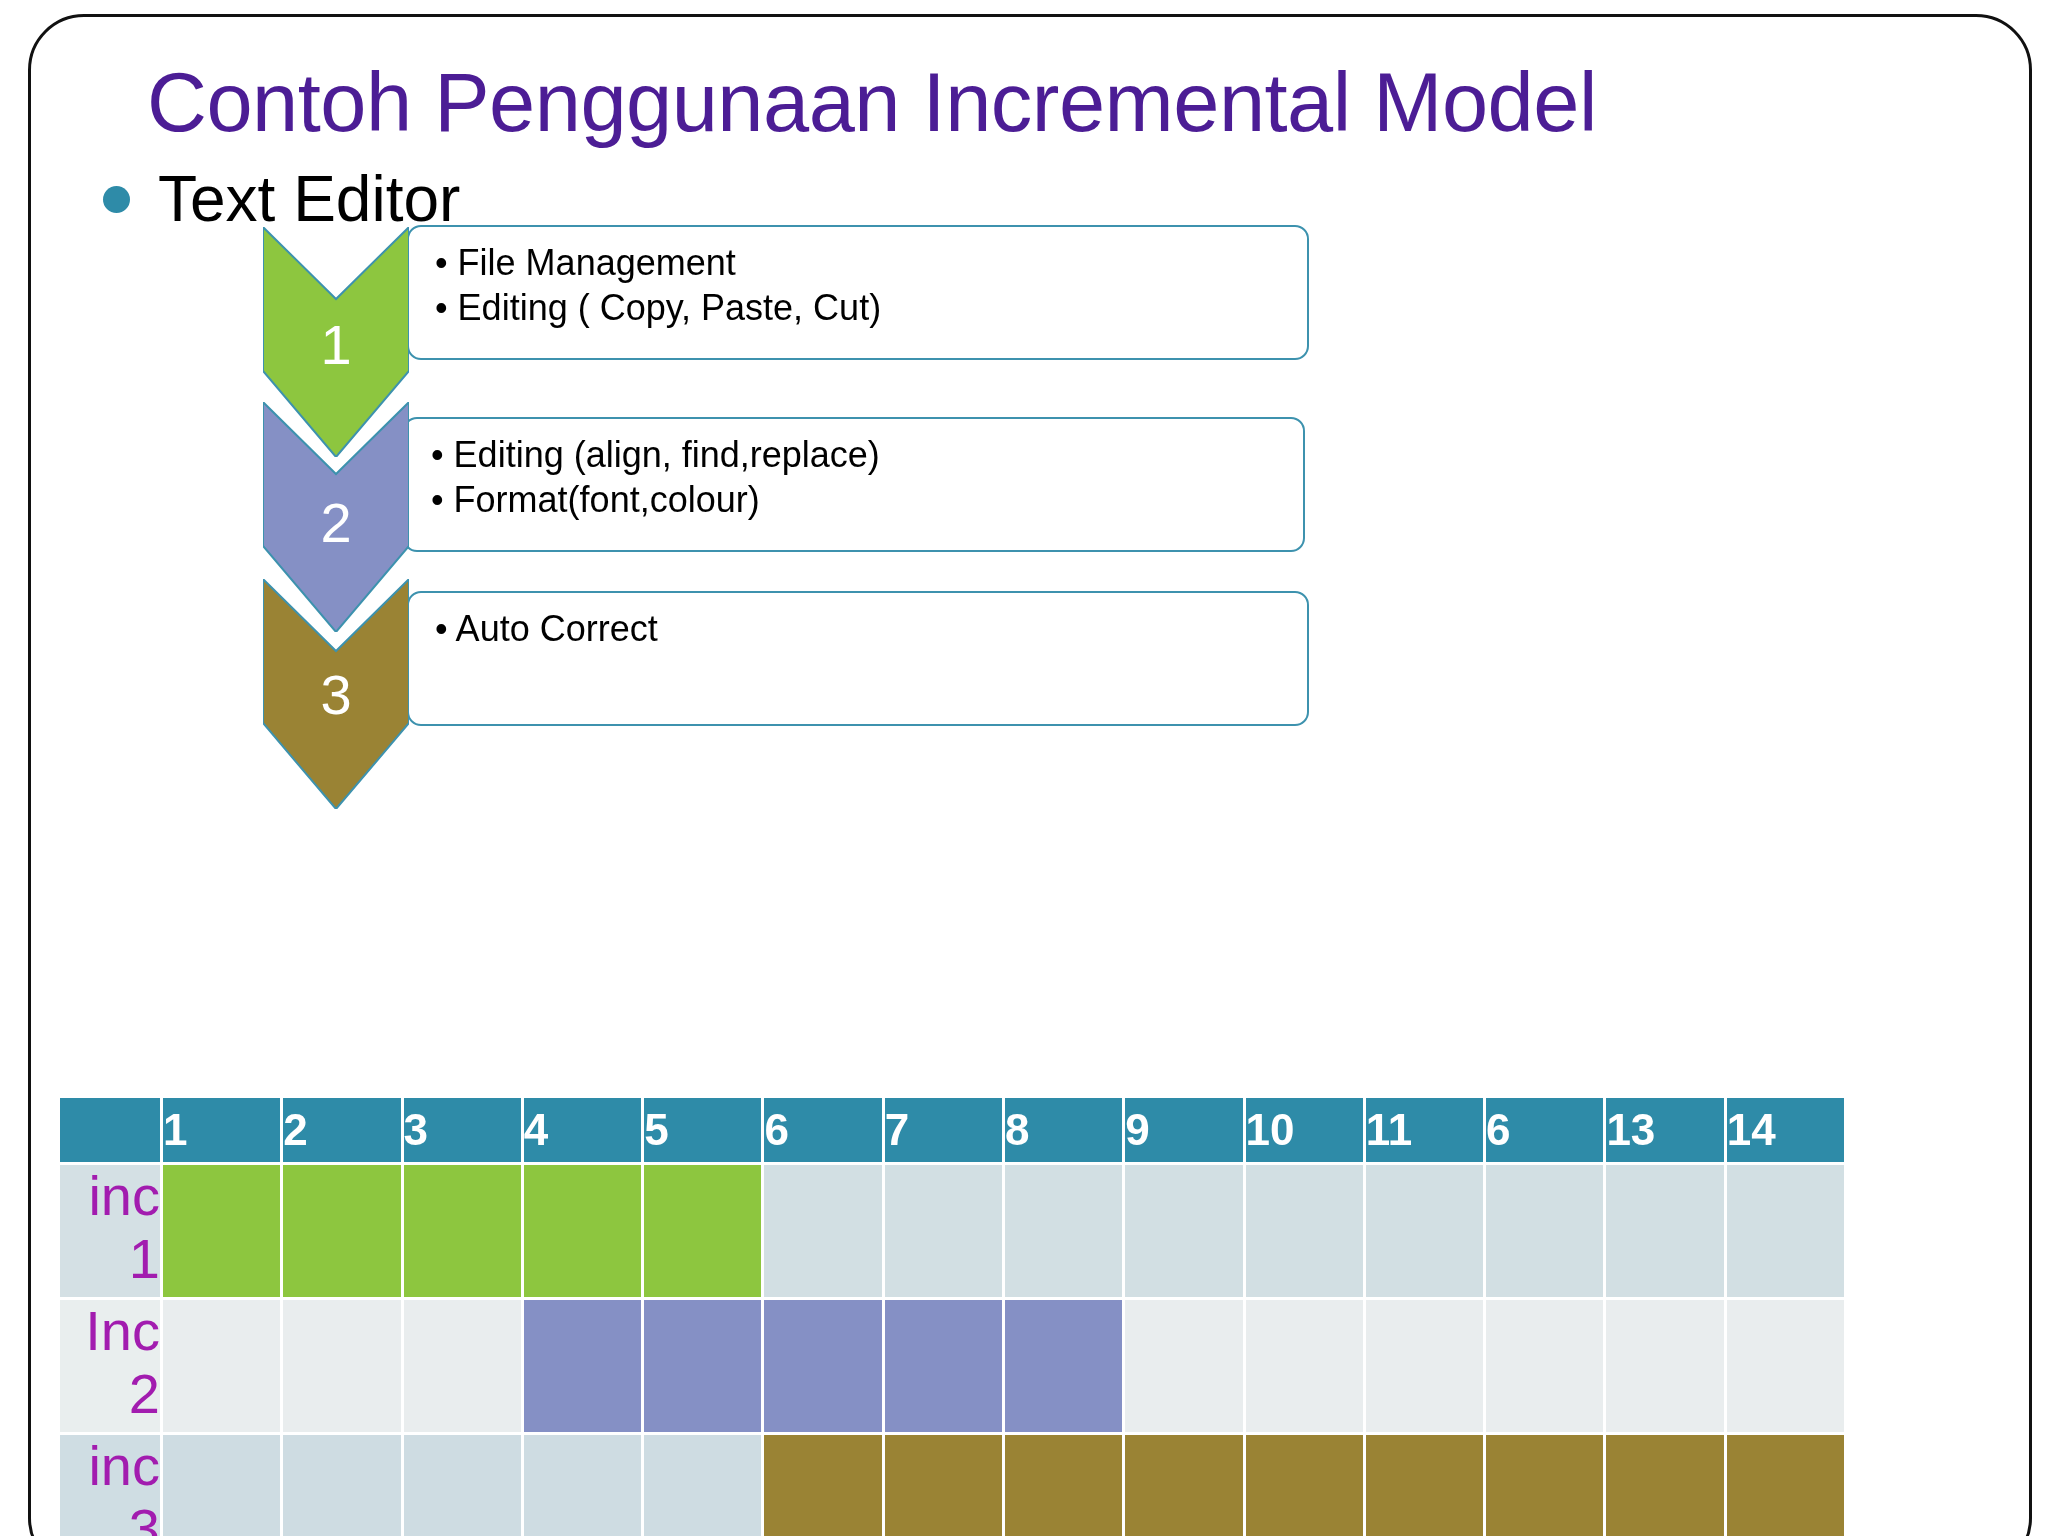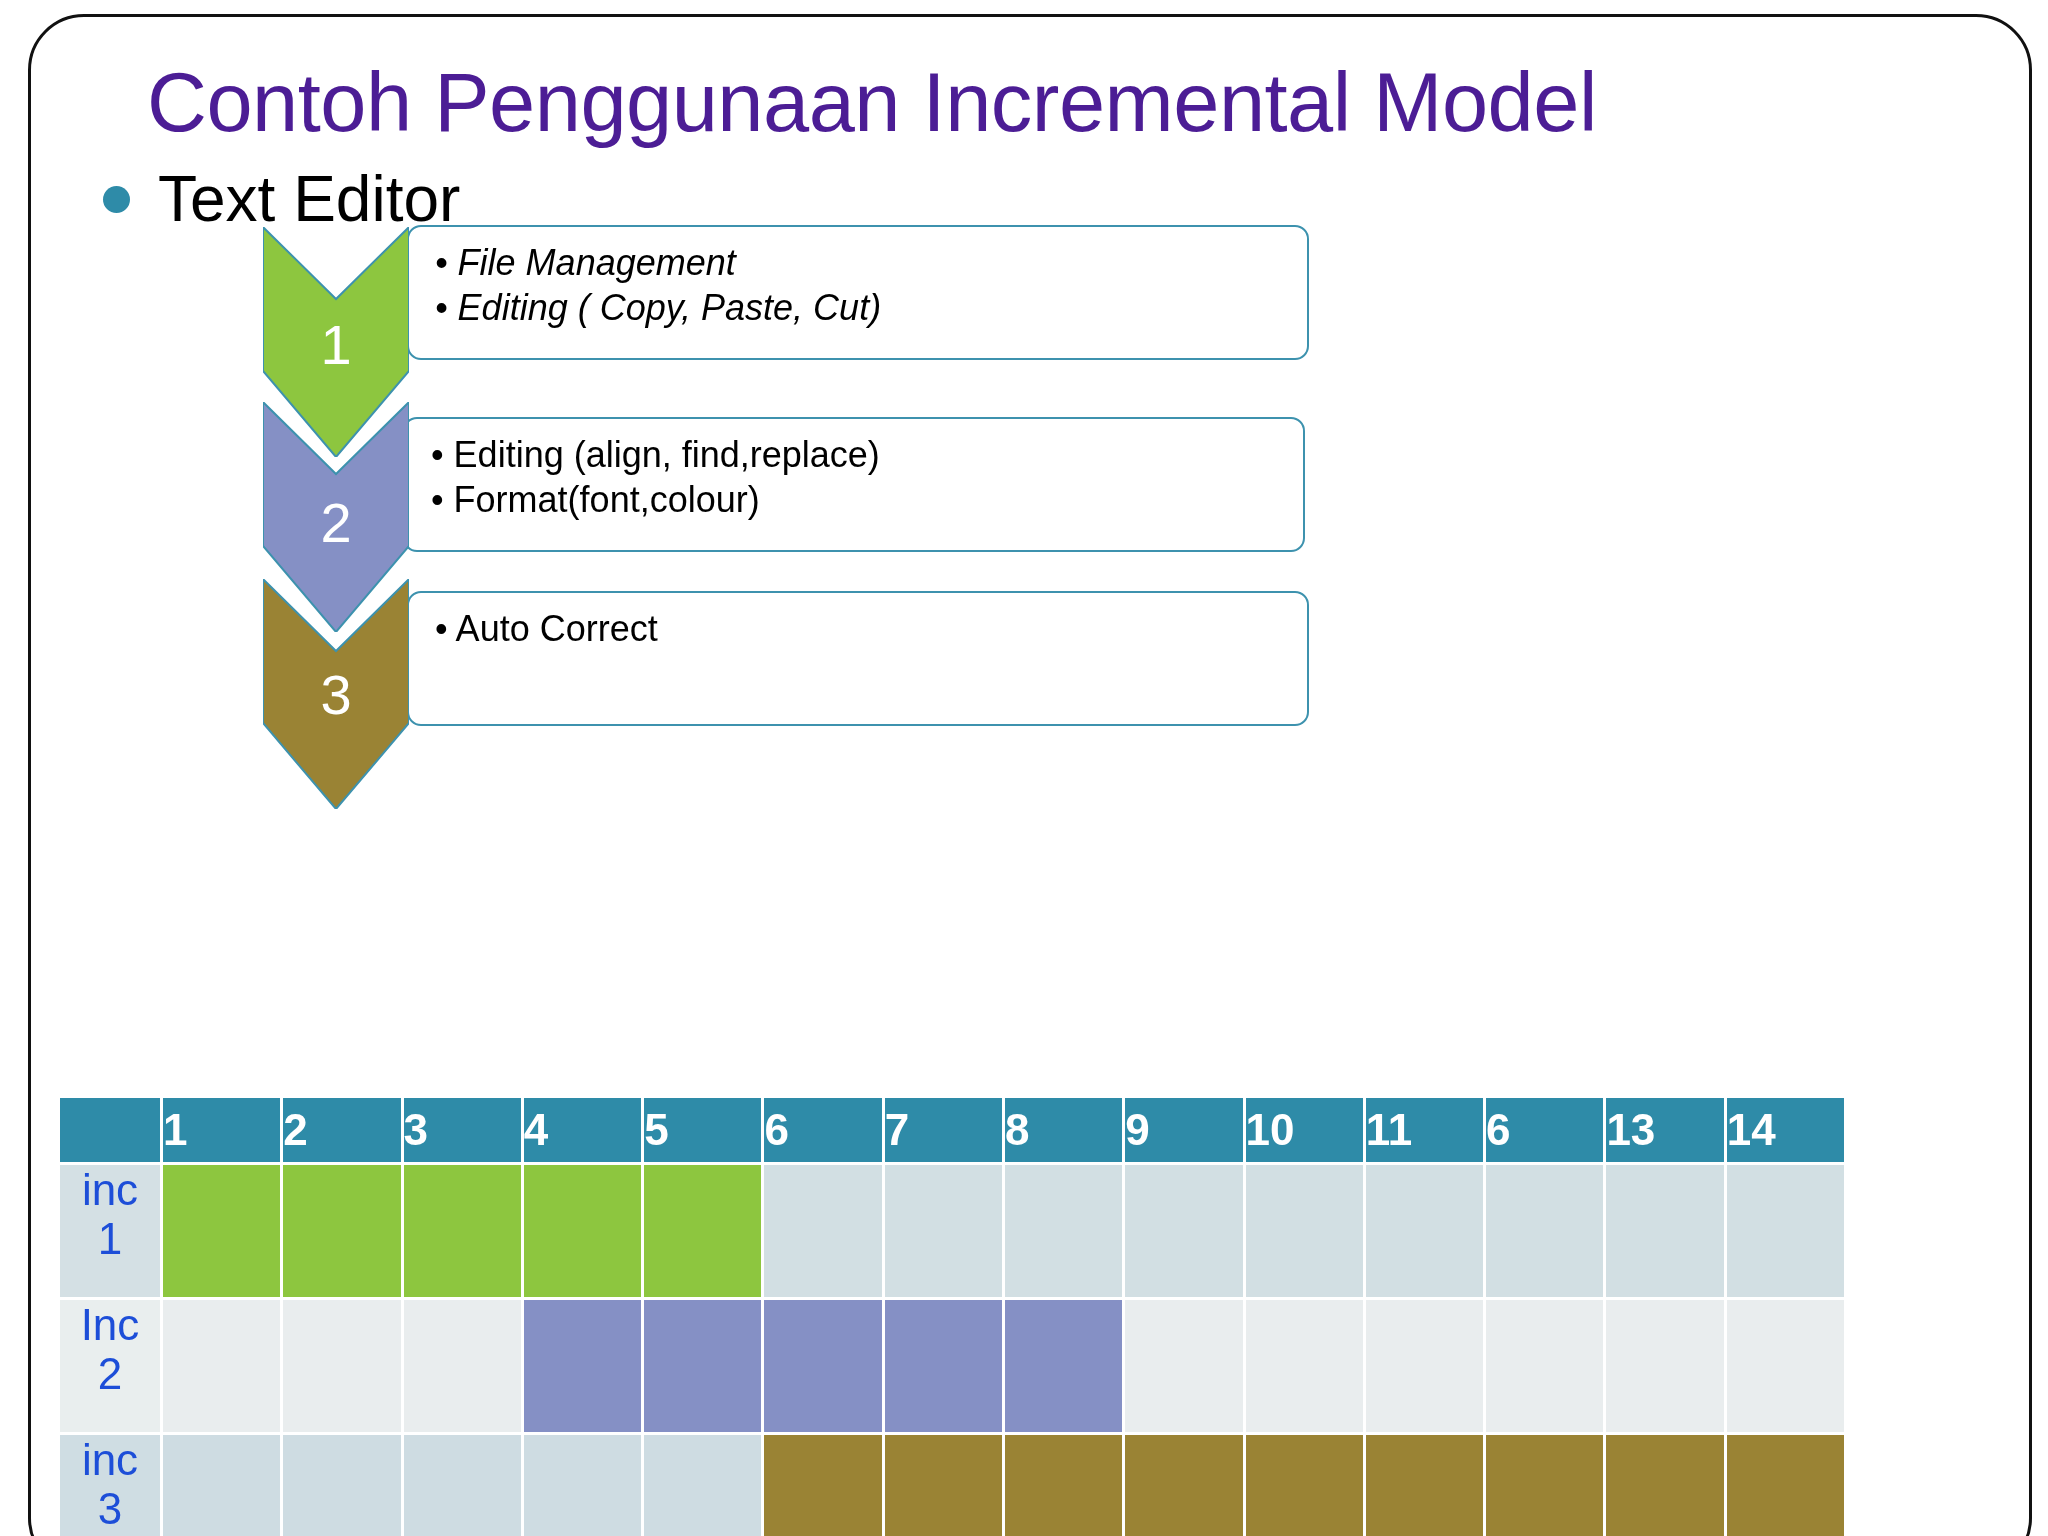--- a/index.html
+++ b/index.html
@@ -131,24 +131,24 @@
     background: #2E8BA8;
     color: #ffffff;
     font-size: 44px;
     font-weight: bold;
     height: 64px;
     text-align: left;
     padding-left: 14px;
     box-sizing: border-box;
   }
   .rowlabel {
-    font-size: 44px;
-    color: #1d4ed8;
+    font-size: 56px;
+    color: #a21caf;
     line-height: 1.12;
-    text-align: center;
+    text-align: right;
     padding: 8px 0 0 14px;
     box-sizing: border-box;
     vertical-align: top;
     height: 132px;
   }
   .cell { height: 132px; }
 
   .lbl-a { background: #D4E0E4; }
   .lbl-b { background: #E9EEEE; }
   .lbl-c { background: #CFDDE3; }
@@ -165,21 +165,21 @@
 <div id="slide">
 
   <div id="title">Contoh Penggunaan Incremental Model</div>
 
   <div id="te-row">
     <span id="te-bullet"></span>
     <span id="te-label">Text Editor</span>
   </div>
 
   <div id="flow">
-      <div class="tbox" style="left: 376px; top: 208px; width: 902px; height: 135px; font-style: italic;">
+      <div class="tbox" style="left: 376px; top: 208px; width: 902px; height: 135px;">
         <div class="tline">• File Management</div>
         <div class="tline">• Editing ( Copy, Paste, Cut)</div>
       </div>
       <div class="chev" style="left: 232px; top: 210px; height: 230px;">
         <svg width="146" height="230" viewBox="0 0 146 230">
           <polygon points="0,0 73,72 146,0 146,144 73,230 0,144" fill="#8DC63F" stroke="#3D92AE" stroke-width="2"></polygon>
         </svg>
       </div>
       <div class="chevnum" style="left: 232px; top: 300px;">1</div>
       <div class="tbox" style="left: 372px; top: 400px; width: 902px; height: 135px;">

